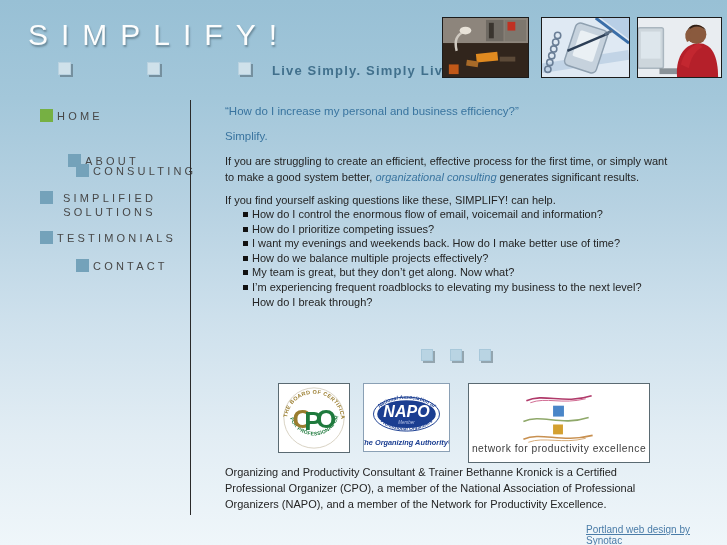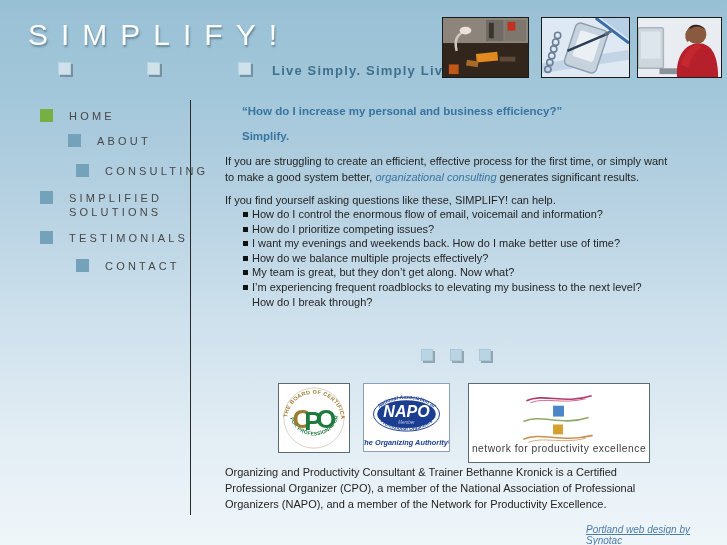--- a/index.html
+++ b/index.html
@@ -25,51 +25,51 @@
     position:absolute; left:272px; top:63px;
     font-size:13px; font-weight:600; letter-spacing:1.2px; color:#41708c;
   }
   .photo {
     position:absolute; top:17px; width:87px; height:61px;
     border:1px solid #1b1b1b; overflow:hidden;
   }
   .photo svg { display:block; width:100%; height:100%; }
   
   .nav-item {
-    position:absolute; left:40px; display:flex; gap:16px; cursor:pointer;
+    position:absolute; left:40px; display:flex; gap:4px; cursor:pointer;text-align:center;
   }
   .nav-sq { width:13px; height:13px; margin-top:0; flex:0 0 13px; background:#74a2ba; }
   .nav-sq.active { background:#76b043; }
   .nav-label {
     font-size:11px; letter-spacing:3.2px; color:#474747; line-height:14px;
     max-width:105px;
   }
   .divider {
     position:absolute; left:190px; top:100px; width:1px; height:415px; background:#2a2a2a;
   }
   
   .content { position:absolute; left:225px; top:0; width:450px; }
-  .h-blue { position:absolute; font-size:11.5px; font-weight:bold; color:#39749f;margin-left:17px; }
+  .h-blue { position:absolute; font-size:11.5px; font-weight:normal; color:#39749f; }
   .body-txt { position:absolute; font-size:11px; line-height:16px; color:#242424; width:445px; }
   .em-blue { font-style:italic; color:#39749f; }
   .bullets { position:absolute; left:243px; top:207px; width:420px; }
   .bullet { display:flex; gap:4px; font-size:11px; line-height:14.6px; color:#242424; }
   .bullet .bsq { flex:0 0 5px; width:5px; height:5px; background:#111; margin-top:5px; }
   .trio-sq {
     position:absolute; top:349px; width:12px; height:12px;
     background:#b9d4e3; border:1px solid #a8c8da;
     box-shadow:2px 2px 0 rgba(82,101,112,.5);
   }
   
   .logo-box { position:absolute; top:383px; background:#fff; border:1px solid #5a6a72; }
   .logo-box svg { display:block; width:100%; height:100%; }
   
   .credit {
     position:absolute; left:586px; top:524px;
-    font-size:10px; color:#4a7ca8; text-decoration:underline; cursor:pointer;font-style:italic;
+    font-size:10px; color:#4a7ca8; text-decoration:underline; cursor:pointer;
   }
 </style>
 </head>
 <body>
 
 <div class="logo">SIMPLIFY!</div>
 
 <div class="deco-sq" style="left:58px; top:62px;"></div>
 <div class="deco-sq" style="left:147px; top:62px;"></div>
 <div class="deco-sq" style="left:238px; top:62px;"></div>
@@ -126,21 +126,21 @@
     <path d="M50 14 Q60 4 70 13 Q66 7 58 7 Q52 8 50 14" fill="#2e1f16"></path>
     <path d="M62 26 C52 30 46 38 44 48 L52 52 C54 42 58 34 66 30 Z" fill="#c32730"></path>
     <path d="M52 24 Q48 16 54 12" stroke="#8a5a3e" stroke-width="4" fill="none"></path>
   </svg>
 </div>
 
 <div class="nav-item" style="top:109px;">
   <span class="nav-sq active"></span>
   <span class="nav-label">HOME</span>
 </div>
-<div class="nav-item" style="top:134px;padding-left:28px;">
+<div class="nav-item" style="top:154px;padding-left:28px;">
   <span class="nav-sq"></span>
   <span class="nav-label">ABOUT</span>
 </div>
 <div class="nav-item" style="top:164px;padding-left:36px;">
   <span class="nav-sq"></span>
   <span class="nav-label">CONSULTING</span>
 </div>
 <div class="nav-item" style="top:191px;">
   <span class="nav-sq"></span>
   <span class="nav-label">SIMPLIFIED SOLUTIONS</span>

